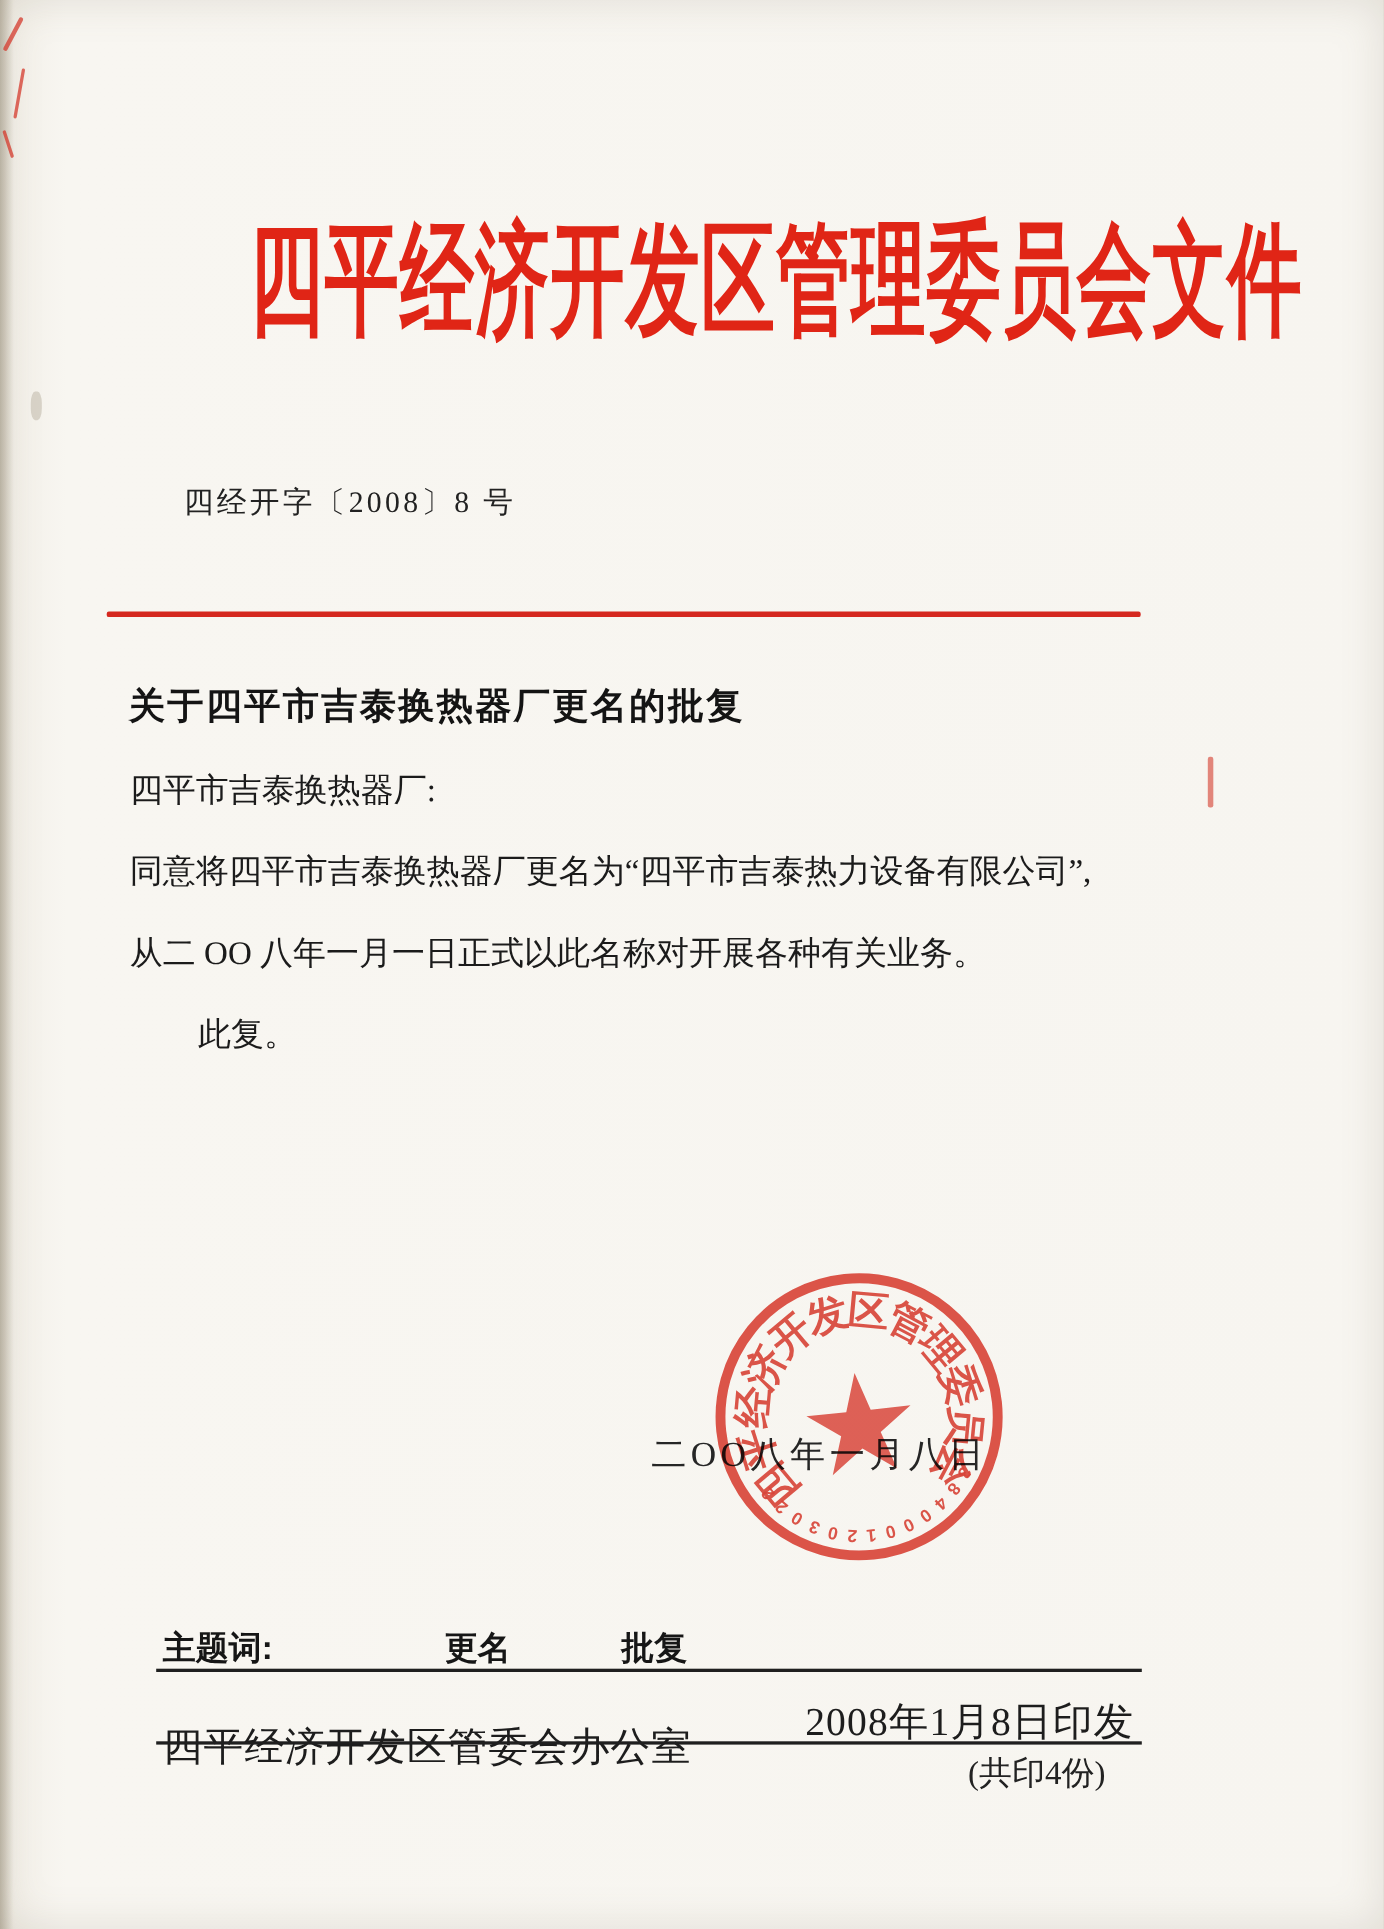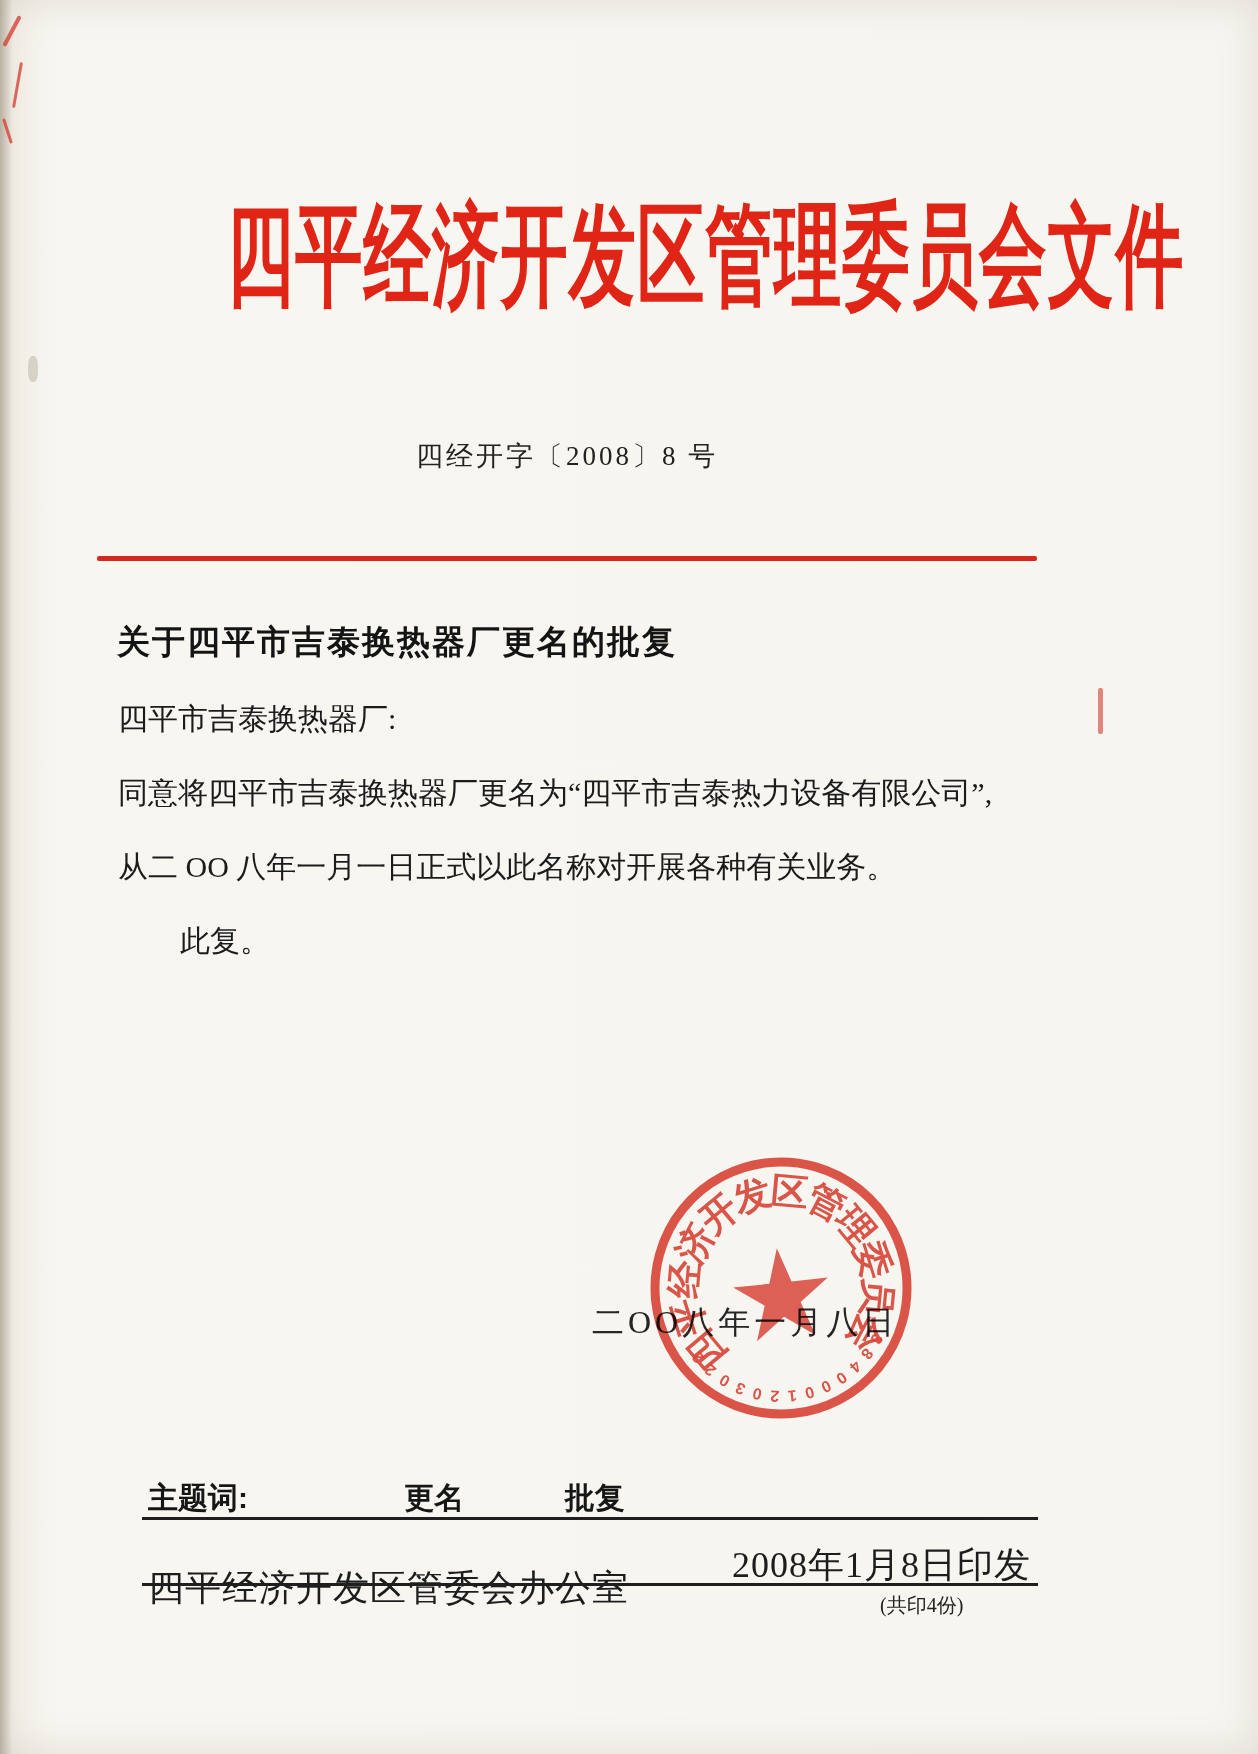--- a/index.html
+++ b/index.html
@@ -11,21 +11,21 @@
   }
   .abs{position:absolute;}
   .header-title{
     top:196px;left:0;width:1134px;text-align:center;white-space:nowrap;
     font-family:"Liberation Serif",serif;font-weight:700;
     font-size:112px;line-height:1.08;color:#e02516;
     transform:scaleX(.60);transform-origin:50% 0;
     letter-spacing:2px;
   }
   .doc-number{
-    top:438px;left:167px;width:800px;text-align:center;
+    top:438px;left:167px;width:800px;
     font-size:27px;letter-spacing:3px;color:#222;
   }
   .red-rule{top:556px;left:97px;width:940px;height:5px;background:#d5281f;border-radius:2px;}
   .doc-title{
     top:620px;left:117px;width:900px;
     font-family:"Liberation Sans",sans-serif;font-weight:700;
     font-size:33px;letter-spacing:2px;color:#141414;
   }
   .body-text{top:682px;left:118px;width:922px;font-size:30px;line-height:74px;color:#1b1b1b;}
   .body-text .line{white-space:nowrap;}
@@ -40,21 +40,21 @@
   }
   .footer-subject{top:1478px;left:148px;font-family:"Liberation Sans",sans-serif;
     font-weight:700;font-size:30px;color:#161616;white-space:nowrap;text-align:center;}
   .footer-subject .term1{margin-left:148px;}
   .footer-subject .term2{margin-left:92px;}
   .black-rule{left:142px;width:896px;height:3px;background:#1f1f1f;}
   .rule-1{top:1517px;}
   .rule-2{top:1583px;}
   .footer-office{top:1540px;left:148px;font-size:36px;letter-spacing:1px;color:#1d1d1d;white-space:nowrap;margin-top:24px;}
   .footer-printdate{top:1541px;left:732px;font-size:36px;letter-spacing:1px;color:#1d1d1d;white-space:nowrap;text-align:center;}
-  .footer-copies{top:1592px;left:880px;font-size:20px;color:#222;white-space:nowrap;}
+  .footer-copies{top:1592px;left:880px;font-size:30px;color:#222;white-space:nowrap;}
   
   .scratch{background:#d43a2c;opacity:.75;border-radius:2px;}
   .scr1{top:14px;left:10px;width:4px;height:34px;transform:rotate(28deg);}
   .scr2{top:62px;left:16px;width:3px;height:46px;transform:rotate(10deg);}
   .scr3{top:118px;left:6px;width:3px;height:26px;transform:rotate(-18deg);}
   .scr4{top:688px;left:1098px;width:5px;height:46px;opacity:.6;}
   .smudge{top:356px;left:28px;width:10px;height:26px;background:#b9b2a2;opacity:.5;border-radius:40%;}
   .edge-shadow{top:0;left:0;width:12px;height:1754px;background:linear-gradient(90deg,rgba(90,80,60,.28),rgba(90,80,60,0));}
 </style>
 </head>

